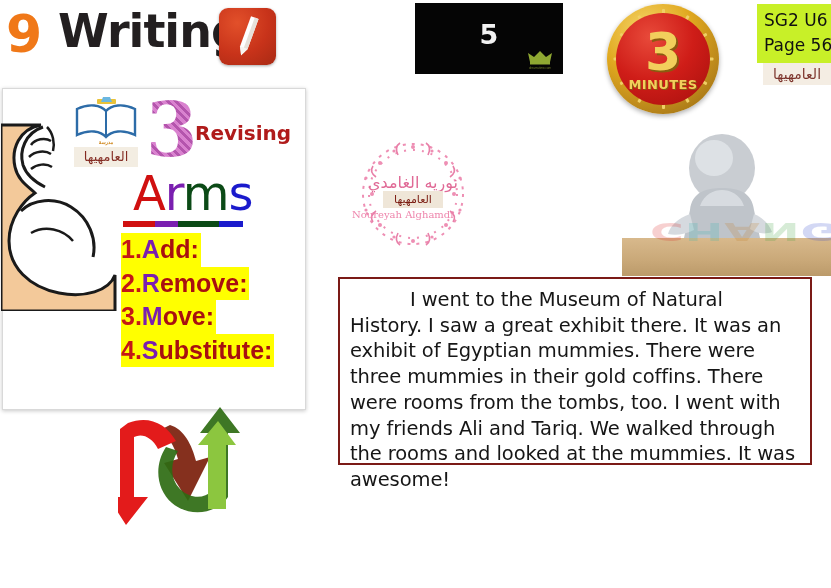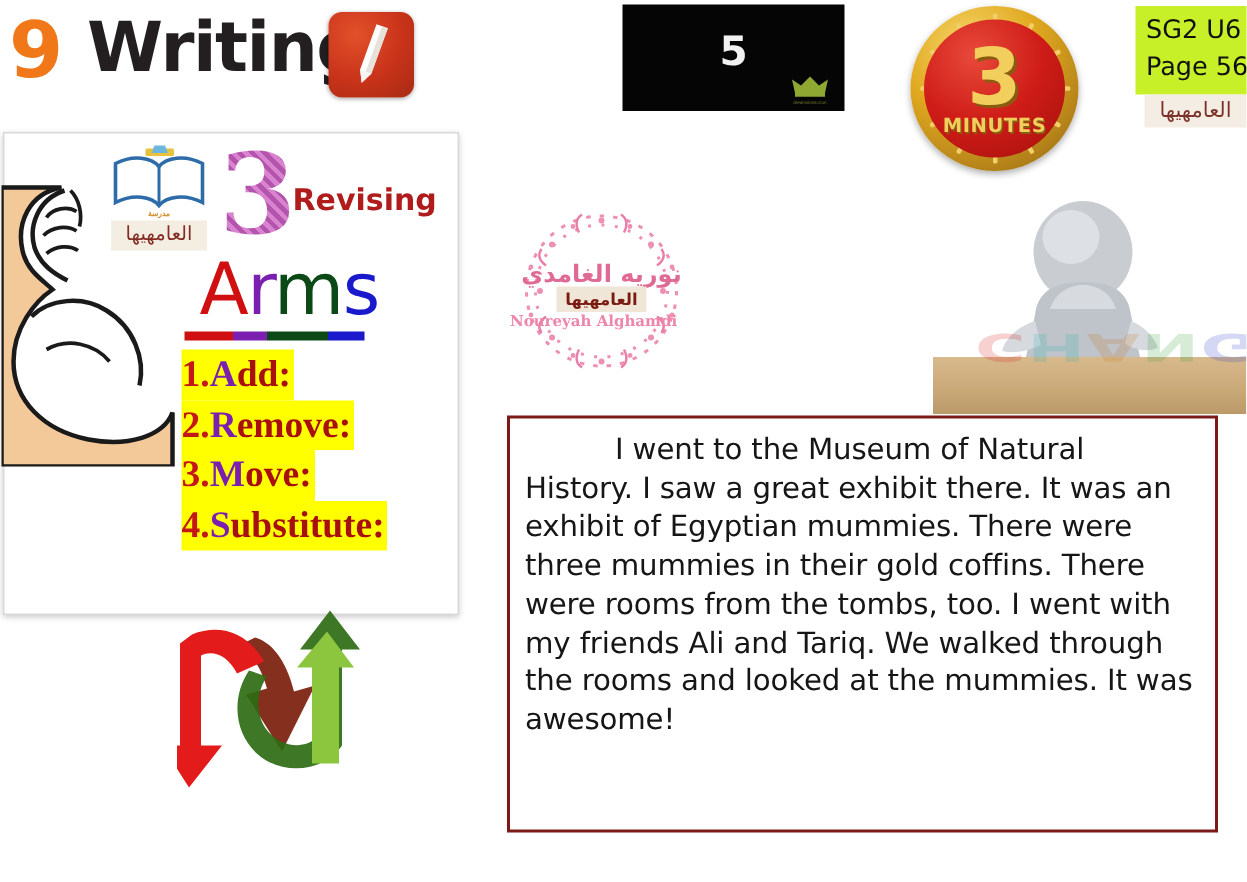--- a/index.html
+++ b/index.html
@@ -38,21 +38,21 @@
   #arms-word{position:absolute;left:118px;top:80px;font-size:48px;font-weight:normal;
     font-family:"DejaVu Sans",sans-serif;letter-spacing:-1px;line-height:1;margin-left:12px;}
   #arms-word .l1{color:#D01010;}
   #arms-word .l2{color:#7A1FB0;}
   #arms-word .l3{color:#0B4A16;}
   #arms-word .l4{color:#1A1ACC;}
   #arms-underline{position:absolute;left:120px;top:132px;width:120px;height:6px;
     background:linear-gradient(to right,#D01010 0 27%,#7A1FB0 27% 46%,#0B4A16 46% 80%,#1A1ACC 80% 100%);}
   #arms-steps{position:absolute;left:118px;top:144px;width:180px;}
   #arms-steps .step{display:block;background:#FFFF00;font-size:25px;font-weight:bold;
-    font-family:Liberation Serif, serif;line-height:1.34;white-space:nowrap;width:-moz-fit-content;width:fit-content;padding-right:2px;}
+    font-family:Liberation Sans, sans-serif;line-height:1.34;white-space:nowrap;width:-moz-fit-content;width:fit-content;padding-right:2px;}
   #arms-steps .num{color:#C41717;}
   #arms-steps .ini{color:#7A1FB0;}
   #arms-steps .rest{color:#A81010;}
 
   
   #cycle-arrows{left:118px;top:405px;width:145px;height:122px;}
 
   
   #video-panel{left:415px;top:3px;width:148px;height:71px;background:#050505;}
   #video-count{position:absolute;left:0;top:16px;width:148px;text-align:center;
@@ -79,42 +79,42 @@
   
   #page-label{left:757px;top:4px;width:92px;height:59px;background:#C8F028;
     padding:4px 0 0 7px;box-sizing:border-box;}
   #page-label div{font-size:17px;color:#111;line-height:1.45;white-space:nowrap;
     font-family:"DejaVu Sans",sans-serif;}
   #label-watermark{left:763px;top:63px;width:68px;height:22px;background:#f3ece0;
     color:#6d1b12;font-size:14px;text-align:center;line-height:22px;direction:rtl;
     font-family:"DejaVu Sans",sans-serif;opacity:.9;}
 
   
-  #floral-stamp{left:340px;top:131px;width:122px;height:126px;font-weight:bold;}
+  #floral-stamp{left:352px;top:131px;width:122px;height:126px;}
   #stamp-ar{position:absolute;left:0;top:42px;width:122px;text-align:center;
     color:#E06A96;font-size:16px;direction:rtl;font-family:"DejaVu Sans",sans-serif;}
   #stamp-wm{position:absolute;left:31px;top:60px;width:60px;height:17px;background:#efe6d8;
     color:#7a1a10;font-size:11px;text-align:center;line-height:17px;direction:rtl;
     font-family:"DejaVu Sans",sans-serif;}
   #stamp-en{position:absolute;left:0;top:78px;width:122px;
     color:#EE85AC;font-size:10px;font-family:"DejaVu Serif",serif;}
 
   
   #change-image{left:622px;top:126px;width:209px;height:150px;overflow:hidden;}
   #change-word{position:absolute;left:28px;top:74px;font-size:46px;font-weight:bold;
     font-family:"DejaVu Sans",sans-serif;letter-spacing:1px;line-height:1;}
   #change-word span{display:inline-block;}
   #change-reflect{position:absolute;left:28px;top:118px;font-size:46px;font-weight:bold;
     font-family:"DejaVu Sans",sans-serif;letter-spacing:1px;line-height:1;
     transform:scaleY(-.55);transform-origin:top left;opacity:.20;}
   #change-desk{position:absolute;left:0;top:112px;width:209px;height:38px;
     background:linear-gradient(to bottom,#d8b98c,#c9a878 60%,#bb9a6a);}
 
   
-  #paragraph-box{left:338px;top:277px;width:474px;height:278px;background:#fff;
+  #paragraph-box{left:338px;top:277px;width:474px;height:188px;background:#fff;
     border:2px solid #7B1A16;box-sizing:border-box;padding:8px 10px 0 10px;}
   #paragraph-text{font-family:"DejaVu Sans",sans-serif;font-size:19.5px;line-height:1.32;
     color:#161616;text-indent:60px;letter-spacing:-.1px;}
 </style>
 </head>
 <body>
 
 <div class="abs" id="slide-header">
   <div id="slide-number">9</div>
   <div id="slide-title">Writing</div>

